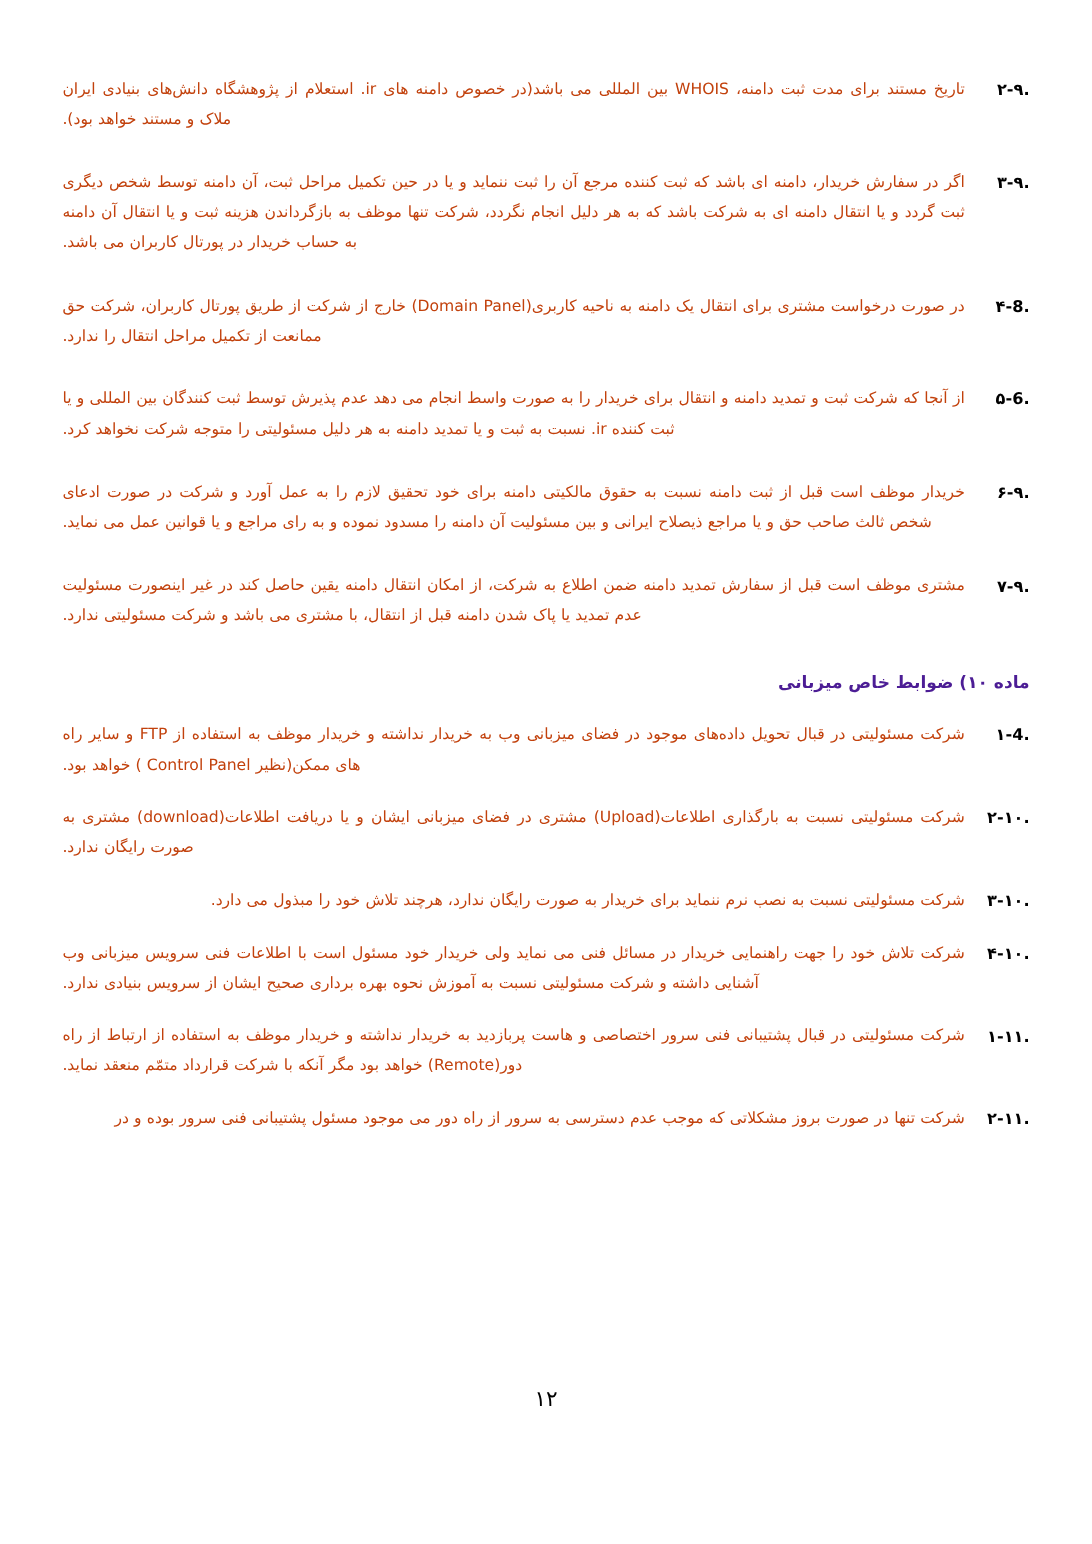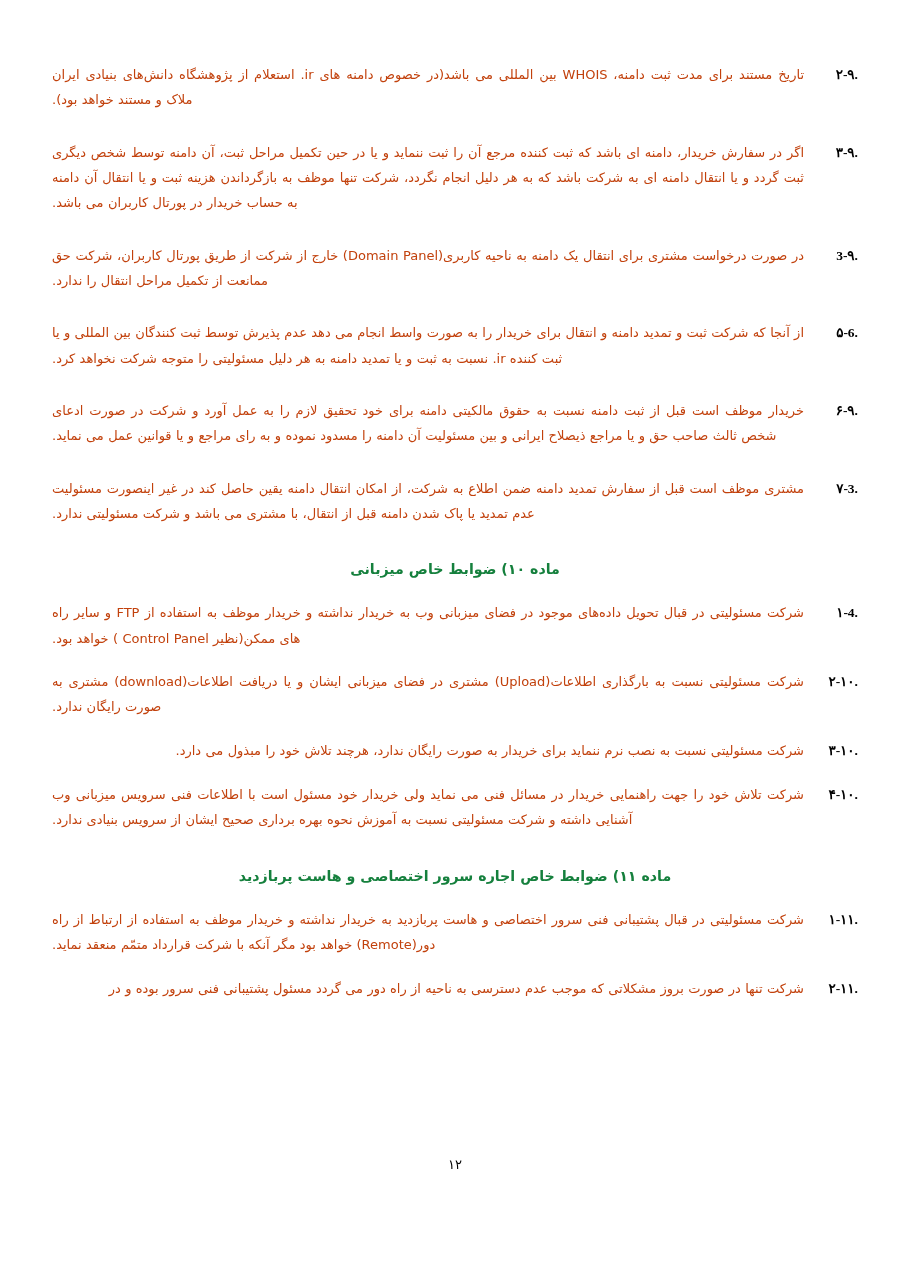--- a/index.html
+++ b/index.html
@@ -43,55 +43,54 @@
     flex: 0 0 auto;
     width: 46px;
     font-size: 13.5px;
     font-weight: bold;
     line-height: 1.95;
     text-align: right;
     padding-left: 8px;
     white-space: nowrap;
     color: #000;
     unicode-bidi: plaintext;
-    font-family: Liberation Serif, serif;
   }
   .clause-body {
     flex: 1 1 auto;
     font-size: 13px;
     line-height: 1.95;
     text-align: justify;
     text-align-last: right;
     color: #c2410c;
     word-spacing: 0.2px;
   }
   
   .clause-body.last-left {
     text-align-last: left;
   }
 
   
   .section-heading {
     font-size: 14.2px;
     font-weight: bold;
     line-height: 1.9;
-    text-align: center;
+    text-align: right;
     margin-top: 30px;
     margin-bottom: 17px;
-    color: #15803d;
+    color: #4c1d95;
   }
 
   
   .page-number {
     position: absolute;
     top: 1158px;
     left: 0;
     right: 0;
     text-align: center;
-    font-size: 13px;
+    font-size: 18px;
     line-height: 1;
     color: #000;
     letter-spacing: 0.5px;
   }
 
   
   .gap-lg { margin-bottom: 27px; }
   .gap-sm { margin-bottom: 18px; }
 </style>
 </head>
@@ -104,36 +103,36 @@
       <div class="clause-num">۲-۹.</div>
       <div class="clause-body last-left">تاریخ مستند برای مدت ثبت دامنه، WHOIS بین المللی می باشد(در خصوص دامنه های ir. استعلام از پژوهشگاه دانش‌های بنیادی ایران ملاک و مستند خواهد بود).</div>
     </div>
 
     <div class="clause gap-lg">
       <div class="clause-num">۳-۹.</div>
       <div class="clause-body last-left">اگر در سفارش خریدار، دامنه ای باشد که ثبت کننده مرجع آن را ثبت ننماید و یا در حین تکمیل مراحل ثبت، آن دامنه توسط شخص دیگری ثبت گردد و یا انتقال دامنه ای به شرکت باشد که به هر دلیل انجام نگردد، شرکت تنها موظف به بازگرداندن هزینه ثبت و یا انتقال آن دامنه به حساب خریدار در پورتال کاربران می باشد.</div>
     </div>
 
     <div class="clause gap-lg">
-      <div class="clause-num">3-۹.</div>
+      <div class="clause-num">۴-8.</div>
       <div class="clause-body last-left">در صورت درخواست مشتری برای انتقال یک دامنه به ناحیه کاربری(Domain Panel) خارج از شرکت از طریق پورتال کاربران، شرکت حق ممانعت از تکمیل مراحل انتقال را ندارد.</div>
     </div>
 
     <div class="clause gap-lg">
       <div class="clause-num">۵-6.</div>
       <div class="clause-body last-left">از آنجا که شرکت ثبت و تمدید دامنه و انتقال برای خریدار را به صورت واسط انجام می دهد عدم پذیرش توسط ثبت کنندگان بین المللی و یا ثبت کننده ir. نسبت به ثبت و یا تمدید دامنه به هر دلیل مسئولیتی را متوجه شرکت نخواهد کرد.</div>
     </div>
 
     <div class="clause gap-lg">
       <div class="clause-num">۶-۹.</div>
       <div class="clause-body last-left">خریدار موظف است قبل از ثبت دامنه نسبت به حقوق مالکیتی دامنه برای خود تحقیق لازم را به عمل آورد و شرکت در صورت ادعای شخص ثالث صاحب حق و یا مراجع ذیصلاح ایرانی و بین مسئولیت آن دامنه را مسدود نموده و به رای مراجع و یا قوانین عمل می نماید.</div>
     </div>
 
     <div class="clause gap-lg">
-      <div class="clause-num">۷-3.</div>
+      <div class="clause-num">۷-۹.</div>
       <div class="clause-body last-left">مشتری موظف است قبل از سفارش تمدید دامنه ضمن اطلاع به شرکت، از امکان انتقال دامنه یقین حاصل کند در غیر اینصورت مسئولیت عدم تمدید یا پاک شدن دامنه قبل از انتقال، با مشتری می باشد و شرکت مسئولیتی ندارد.</div>
     </div>
 
     <div class="section-heading">ماده ۱۰) ضوابط خاص میزبانی</div>
 
     <div class="clause gap-sm">
       <div class="clause-num">۱-4.</div>
       <div class="clause-body last-left">شرکت مسئولیتی در قبال تحویل داده‌های موجود در فضای میزبانی وب به خریدار نداشته و خریدار موظف به استفاده از FTP  و سایر راه های ممکن(نظیر Control Panel ) خواهد بود.</div>
     </div>
 
@@ -145,28 +144,27 @@
     <div class="clause gap-sm">
       <div class="clause-num">۳-۱۰.</div>
       <div class="clause-body">شرکت مسئولیتی نسبت به نصب نرم ننماید برای خریدار به صورت رایگان ندارد، هرچند تلاش خود را مبذول می دارد.</div>
     </div>
 
     <div class="clause gap-sm">
       <div class="clause-num">۴-۱۰.</div>
       <div class="clause-body last-left">شرکت تلاش خود را جهت راهنمایی خریدار در مسائل فنی می نماید ولی خریدار خود مسئول است با اطلاعات فنی سرویس میزبانی وب آشنایی داشته و شرکت مسئولیتی نسبت به آموزش نحوه بهره برداری صحیح ایشان از سرویس بنیادی ندارد.</div>
     </div>
 
-    <div class="section-heading">ماده ۱۱) ضوابط خاص اجاره سرور اختصاصی و هاست پربازدید</div>
 
     <div class="clause gap-sm">
       <div class="clause-num">۱-۱۱.</div>
       <div class="clause-body last-left">شرکت مسئولیتی در قبال پشتیبانی فنی سرور اختصاصی و هاست پربازدید به خریدار نداشته و خریدار موظف به استفاده از ارتباط از راه دور(Remote) خواهد بود مگر آنکه با شرکت قرارداد متمّم منعقد نماید.</div>
     </div>
 
     <div class="clause gap-sm">
       <div class="clause-num">۲-۱۱.</div>
-      <div class="clause-body">شرکت تنها در صورت بروز مشکلاتی که موجب عدم دسترسی به ناحیه از راه دور می گردد مسئول پشتیبانی فنی سرور بوده و در</div>
+      <div class="clause-body">شرکت تنها در صورت بروز مشکلاتی که موجب عدم دسترسی به سرور از راه دور می موجود مسئول پشتیبانی فنی سرور بوده و در</div>
     </div>
 
   </div>
 
   <div class="page-number">۱۲</div>
 </div>
 
 </body></html>

